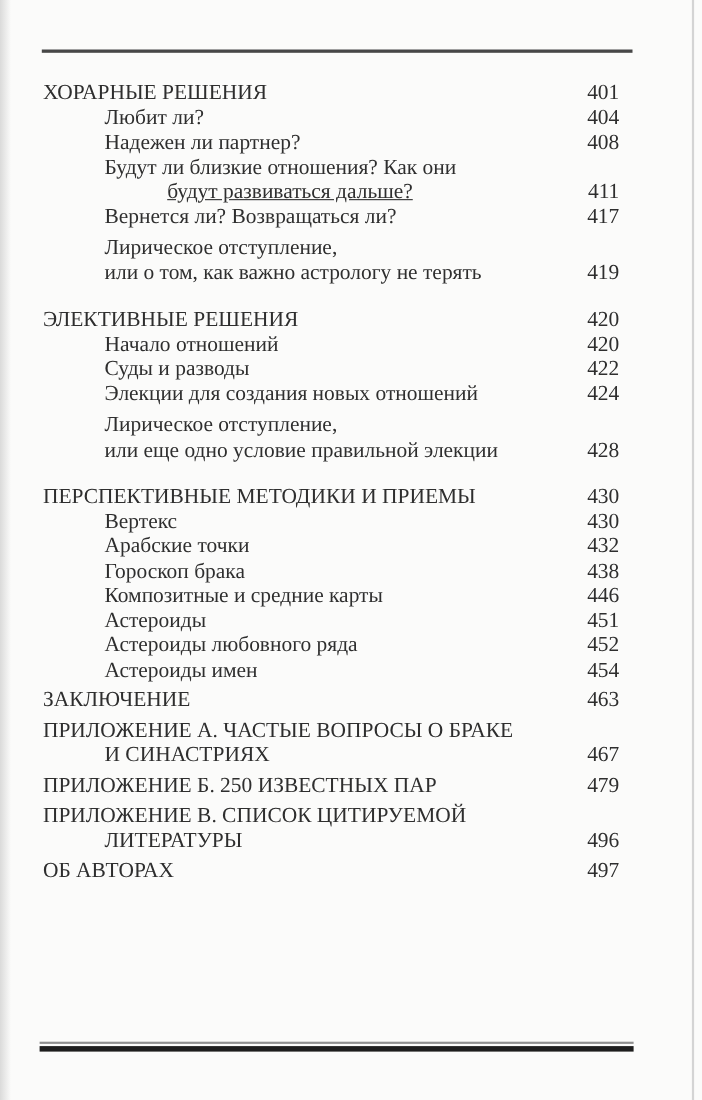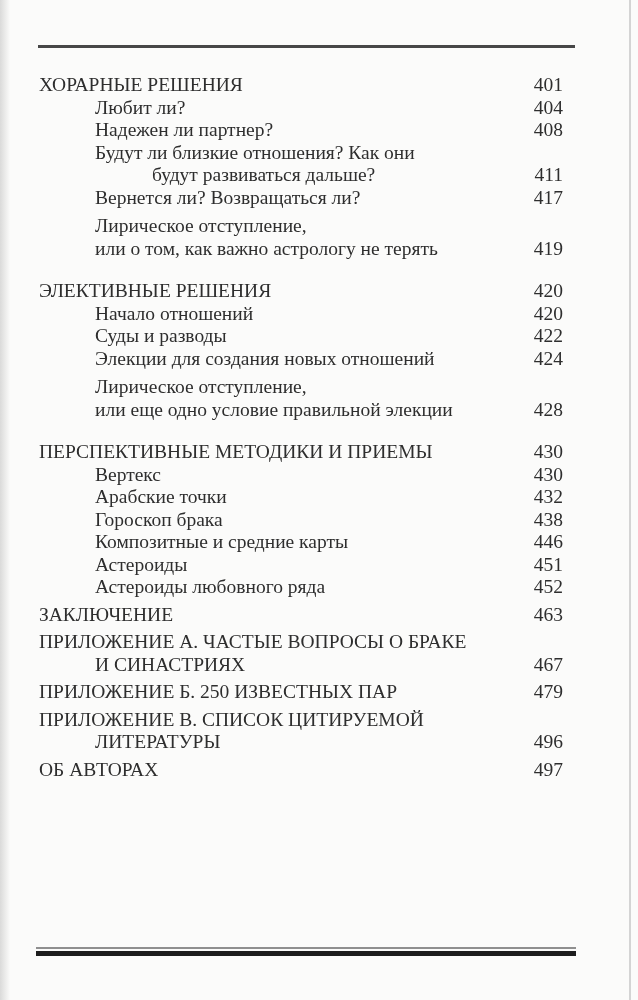--- a/index.html
+++ b/index.html
@@ -43,21 +43,21 @@
   }
   .entry {
     display: flex;
     align-items: flex-end;
     justify-content: flex-end;
   }
   .entry-lines { flex: 1 1 auto; min-width: 0; }
   .line { white-space: nowrap; }
   .ind-0 { padding-left: 0; }
   .ind-1 { padding-left: 56px; }
-  .ind-2 { padding-left: 113px; }
+  .ind-2 { padding-left: 113px; text-decoration: underline; }
   .entry-page { flex: 0 0 auto; width: 48px; text-align: right; }
   .kind-chapter  { margin-top: 20px; }
   .kind-lyric    { margin-top: 6px; }
   .kind-appendix { margin-top: 5px; }
   .toc .entry:first-child { margin-top: 0; }
 </style>
 </head>
 <body>
 
 <div class="page-edge-left"></div>
@@ -170,20 +170,26 @@
         <div class="line ind-1">Астероиды</div>
       </div>
       <div class="entry-page">451</div>
     </div>
     <div class="entry kind-subsection">
       <div class="entry-lines">
         <div class="line ind-1">Астероиды любовного ряда</div>
       </div>
       <div class="entry-page">452</div>
     </div>
+    <div class="entry kind-subsection">
+      <div class="entry-lines">
+        <div class="line ind-1">Астероиды имен</div>
+      </div>
+      <div class="entry-page">454</div>
+    </div>
     <div class="entry kind-appendix">
       <div class="entry-lines">
         <div class="line ind-0">ЗАКЛЮЧЕНИЕ</div>
       </div>
       <div class="entry-page">463</div>
     </div>
     <div class="entry kind-appendix">
       <div class="entry-lines">
         <div class="line ind-0">ПРИЛОЖЕНИЕ А. ЧАСТЫЕ ВОПРОСЫ О БРАКЕ</div>
         <div class="line ind-1">И СИНАСТРИЯХ</div>

